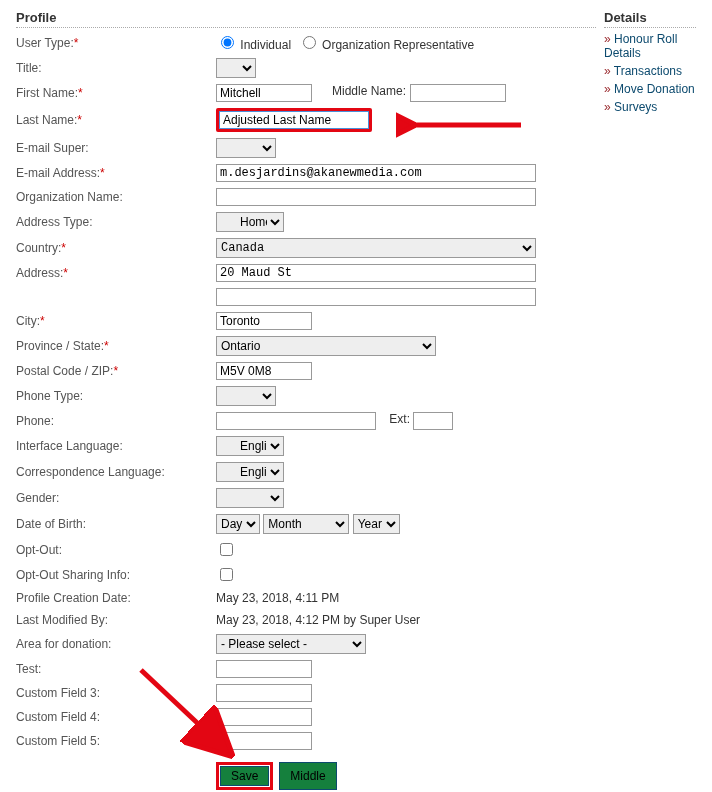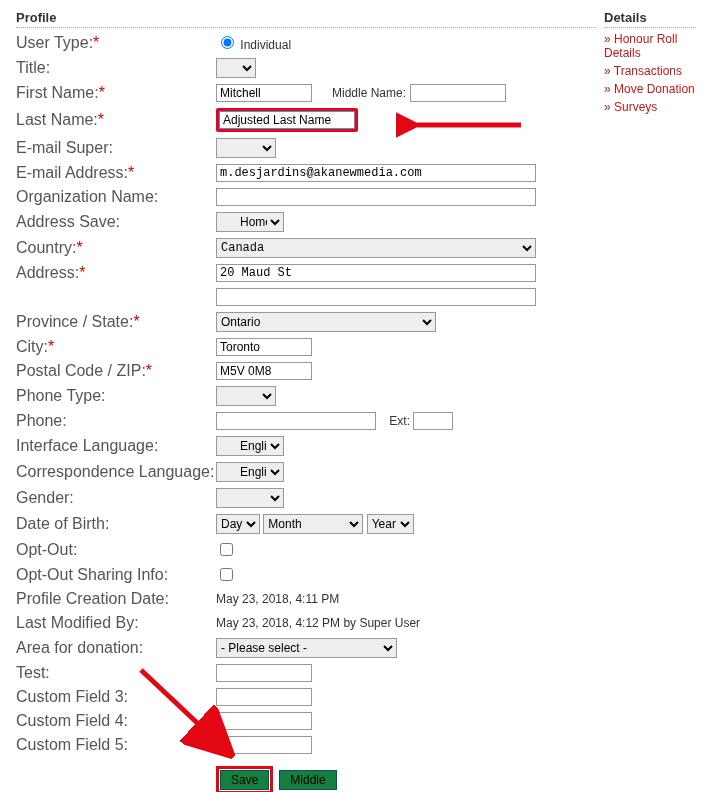--- a/index.html
+++ b/index.html
@@ -25,24 +25,24 @@
   }
   .row {
     display: flex;
     align-items: center;
     padding: 3px 0;
     min-height: 22px;
   }
   .label {
     width: 200px;
     color: #555;
-    font-size: 16px;
+    font-size: 12px;
   }
   .req { color: #c00; }
-  .ctrl { display:flex; align-items:center; flex-wrap:wrap; }
+  .ctrl { display:flex; flex-wrap:wrap; }
   input[type=text] {
     font-size: 12px;
     padding: 1px 3px;
     border: 1px solid #999;
     height: 18px;
     background:#fff;
   }
   select {
     font-size: 12px;
     border: 1px solid #999;
@@ -60,21 +60,21 @@
   .btnrow { display:flex; gap:6px; margin-top:6px; }
   button {
     font-size: 12px;
     padding: 2px 10px;
     background: #15803d;
     border: 1px solid #0c4a6e;
     cursor: pointer;
   }
   .btnhl { border:3px solid #e30613; padding:1px; display:inline-block; }
   .side ul { list-style:none; margin:4px 0 0 0; padding:0; }
-  .side li { color:#b91c1c; margin-bottom:4px; cursor:pointer; }
+  .side li { color:#0c4a6e; margin-bottom:4px; cursor:pointer; }
   .side li::before { content:"» "; color:#9a2a2e; }
   
   .arrow {
     position: absolute;
     pointer-events:none;
   }
   .main { position:relative; }
   svg.arrow path, svg.arrow line { stroke:#e30613; fill:#e30613; }
 </style>
 </head>
@@ -82,20 +82,21 @@
 
 <div class="layout">
   <div class="main">
     <h3 class="section">Profile</h3>
 
     <div class="row">
       <div class="label"><span>User Type:</span><span class="req">*</span></div>
       <div class="ctrl">
         <label><input type="radio" checked="" style=""> <span>Individual</span></label>
         &nbsp;&nbsp;
+        <label><input type="radio" style=""> <span>Organization Representative</span></label>
       </div>
     </div>
 
     <div class="row">
       <div class="label">Title:</div>
       <div class="ctrl">
           <select class="w40"><option></option></select>
         </div>
     </div>
 
@@ -106,21 +107,21 @@
         &nbsp;&nbsp;&nbsp;
         <span style="margin:0 4px 0 10px;">Middle Name:</span>
         <input type="text" class="w120" value="" style="">
       </div>
     </div>
 
     <div class="row">
       <div class="label"><span>Last Name:</span><span class="req">*</span></div>
       <div class="ctrl">
         <span class="highlightbox">
-          <input type="text" style="width: 136px;" value="Adjusted Last Name">
+          <input type="text" style="width: 150px;" value="Adjusted Last Name">
         </span>
       </div>
     </div>
 
     <div class="row">
       <div class="label">E-mail Super:</div>
       <div class="ctrl">
           <select class="w60"><option></option></select>
         </div>
     </div>
@@ -133,21 +134,21 @@
     </div>
 
     <div class="row">
       <div class="label">Organization Name:</div>
       <div class="ctrl">
           <input type="text" class="w320" value="" style="">
         </div>
     </div>
 
     <div class="row">
-      <div class="label">Address Save:</div>
+      <div class="label">Address Type:</div>
       <div class="ctrl">
           <select class="w90"><option>Home</option></select>
         </div>
     </div>
 
     <div class="row">
       <div class="label"><span>Country:</span><span class="req">*</span></div>
       <div class="ctrl">
           <select class="w320"><option>Canada</option></select>
         </div>
@@ -160,30 +161,30 @@
         </div>
     </div>
     <div class="row">
       <div class="label"></div>
       <div class="ctrl">
           <input type="text" class="w320" value="" style="">
         </div>
     </div>
 
     <div class="row">
+      <div class="label"><span>City:</span><span class="req">*</span></div>
+      <div class="ctrl">
+          <input type="text" class="w120" value="Toronto" style="">
+        </div>
+    </div>
+
+    <div class="row">
       <div class="label"><span>Province / State:</span><span class="req">*</span></div>
       <div class="ctrl">
           <select style="width:220px"><option>Ontario</option></select>
-        </div>
-    </div>
-
-    <div class="row">
-      <div class="label"><span>City:</span><span class="req">*</span></div>
-      <div class="ctrl">
-          <input type="text" class="w120" value="Toronto" style="">
         </div>
     </div>
 
     <div class="row">
       <div class="label"><span>Postal Code / ZIP:</span><span class="req">*</span></div>
       <div class="ctrl">
           <input type="text" class="w120" value="M5V 0M8" style="">
         </div>
     </div>
 
@@ -222,21 +223,21 @@
       <div class="label">Gender:</div>
       <div class="ctrl">
           <select class="w90"><option></option></select>
         </div>
     </div>
 
     <div class="row">
       <div class="label">Date of Birth:</div>
       <div class="ctrl">
         <select><option>Day</option></select>&nbsp;
-        <select style="width:100px"><option>Month</option></select>&nbsp;
+        <select style="width:86px"><option>Month</option></select>&nbsp;
         <select><option>Year</option></select>
       </div>
     </div>
 
     <div class="row">
       <div class="label">Opt-Out:</div>
       <div class="ctrl">
           <input type="checkbox" style="">
         </div>
     </div>
@@ -254,21 +255,21 @@
     </div>
 
     <div class="row">
       <div class="label">Last Modified By:</div>
       <div class="ctrl">May 23, 2018, 4:12 PM by Super User</div>
     </div>
 
     <div class="row">
       <div class="label">Area for donation:</div>
       <div class="ctrl">
-          <select style="width:181px"><option>- Please select -</option></select>
+          <select style="width:150px"><option>- Please select -</option></select>
         </div>
     </div>
 
     <div class="row">
       <div class="label">Test:</div>
       <div class="ctrl">
           <input type="text" class="w120" style="">
         </div>
     </div>
     <div class="row">

